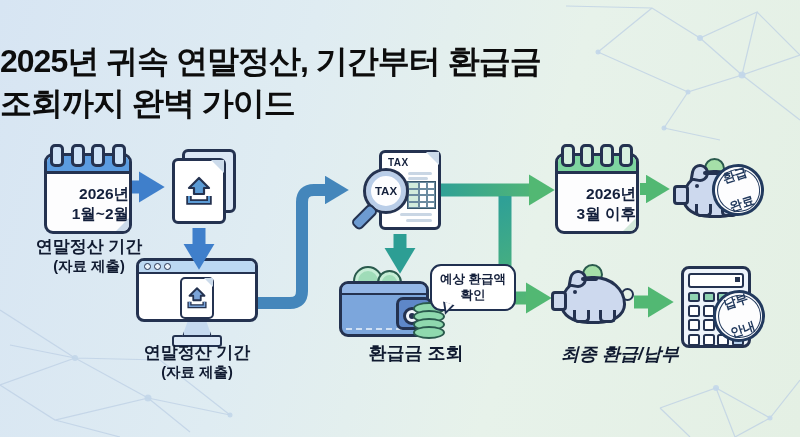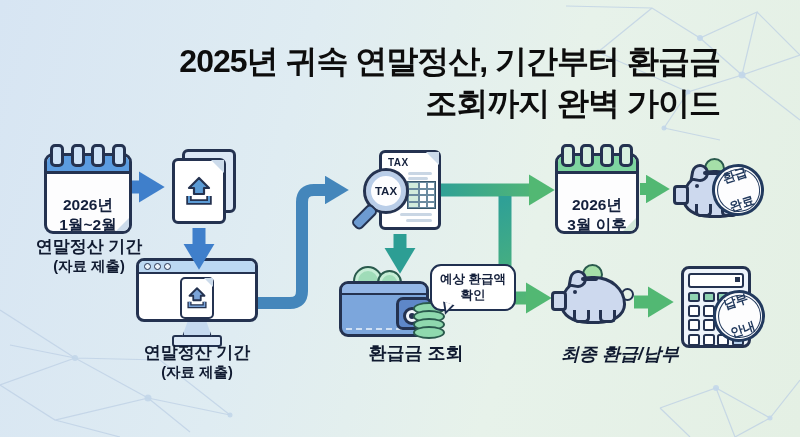--- a/index.html
+++ b/index.html
@@ -3,33 +3,33 @@
 <meta charset="utf-8">
 <style>
   html,body{margin:0;padding:0;}
   body{width:800px;height:437px;overflow:hidden;font-family:"Liberation Sans","DejaVu Sans",sans-serif;}
   #stage{position:relative;width:800px;height:437px;overflow:hidden;
          background:linear-gradient(105deg,#d7e5f3 0%,#dfecf2 35%,#e7f2ea 65%,#e4f0e4 100%);}
   svg.layer{position:absolute;left:0;top:0;}
   .z0{z-index:0}.z1{z-index:1}.z3{z-index:3}
 
   
-  .title{position:absolute;top:40px;left:0;width:720px;text-align:right;z-index:2;
+  .title{position:absolute;top:40px;left:0;width:720px;text-align:left;z-index:2;
          font-weight:800;font-size:32px;line-height:1.32;color:#0d0d0d;letter-spacing:-1px;}
 
   
   .lbl{position:absolute;text-align:center;color:#101a30;z-index:3;}
   .lbl .t{font-size:17px;font-weight:800;display:block;line-height:1.2;}
   .lbl .s{font-size:14.5px;font-weight:700;display:block;line-height:1.35;}
 
   
   .calendar{position:absolute;z-index:2;}
   .cal-body{position:relative;background:#fdfdfe;border:3px solid #243250;border-radius:9px;overflow:hidden;}
   .cal-header{height:15px;border-bottom:3px solid #243250;}
-  .cal-text{text-align:center;font-weight:800;font-size:15.5px;line-height:1.3;color:#14203c;padding-top:21px;}
+  .cal-text{text-align:right;font-weight:800;font-size:15.5px;line-height:1.3;color:#14203c;padding-top:10px;}
   .cal-rings{position:absolute;top:-9px;left:6px;right:6px;display:flex;justify-content:space-between;z-index:2;}
   .cal-ring{width:8px;height:17px;border:3px solid #243250;border-radius:5px;}
   .fold-br{position:absolute;right:-1px;bottom:-1px;width:0;height:0;
            border-bottom:15px solid #ccdbeb;border-left:15px solid transparent;}
 
   
   .doc{position:absolute;background:#fff;border:3px solid #243250;border-radius:6px;}
   .fold-tr{position:absolute;right:-1px;top:-1px;width:0;height:0;
            border-top:13px solid #ccdbeb;border-left:13px solid transparent;}
 

